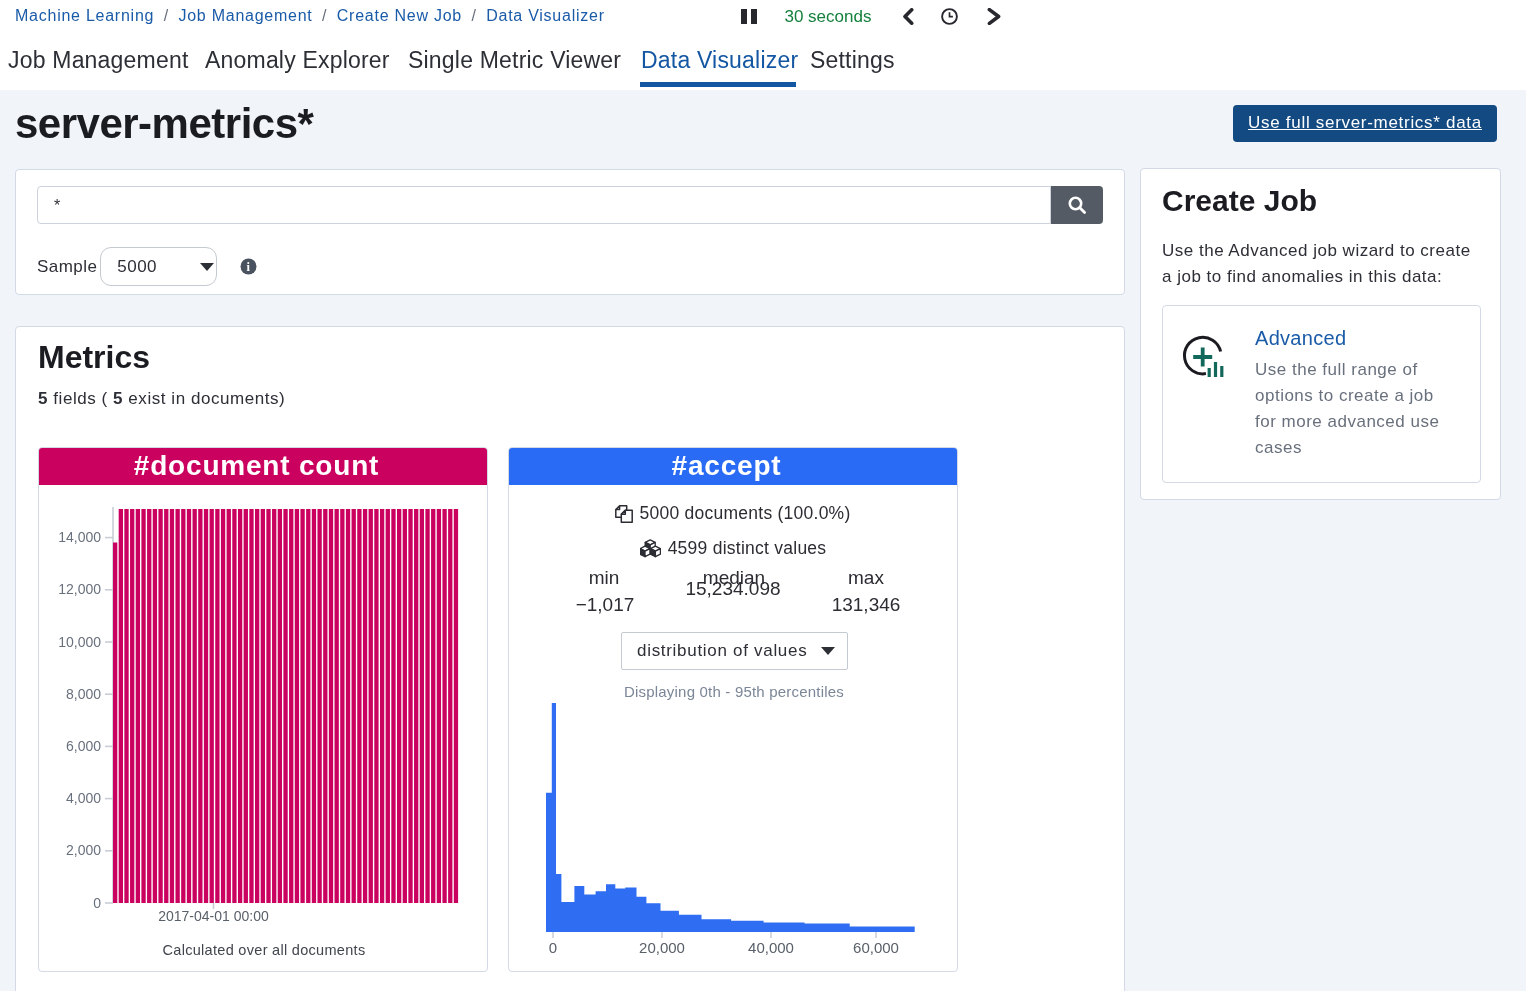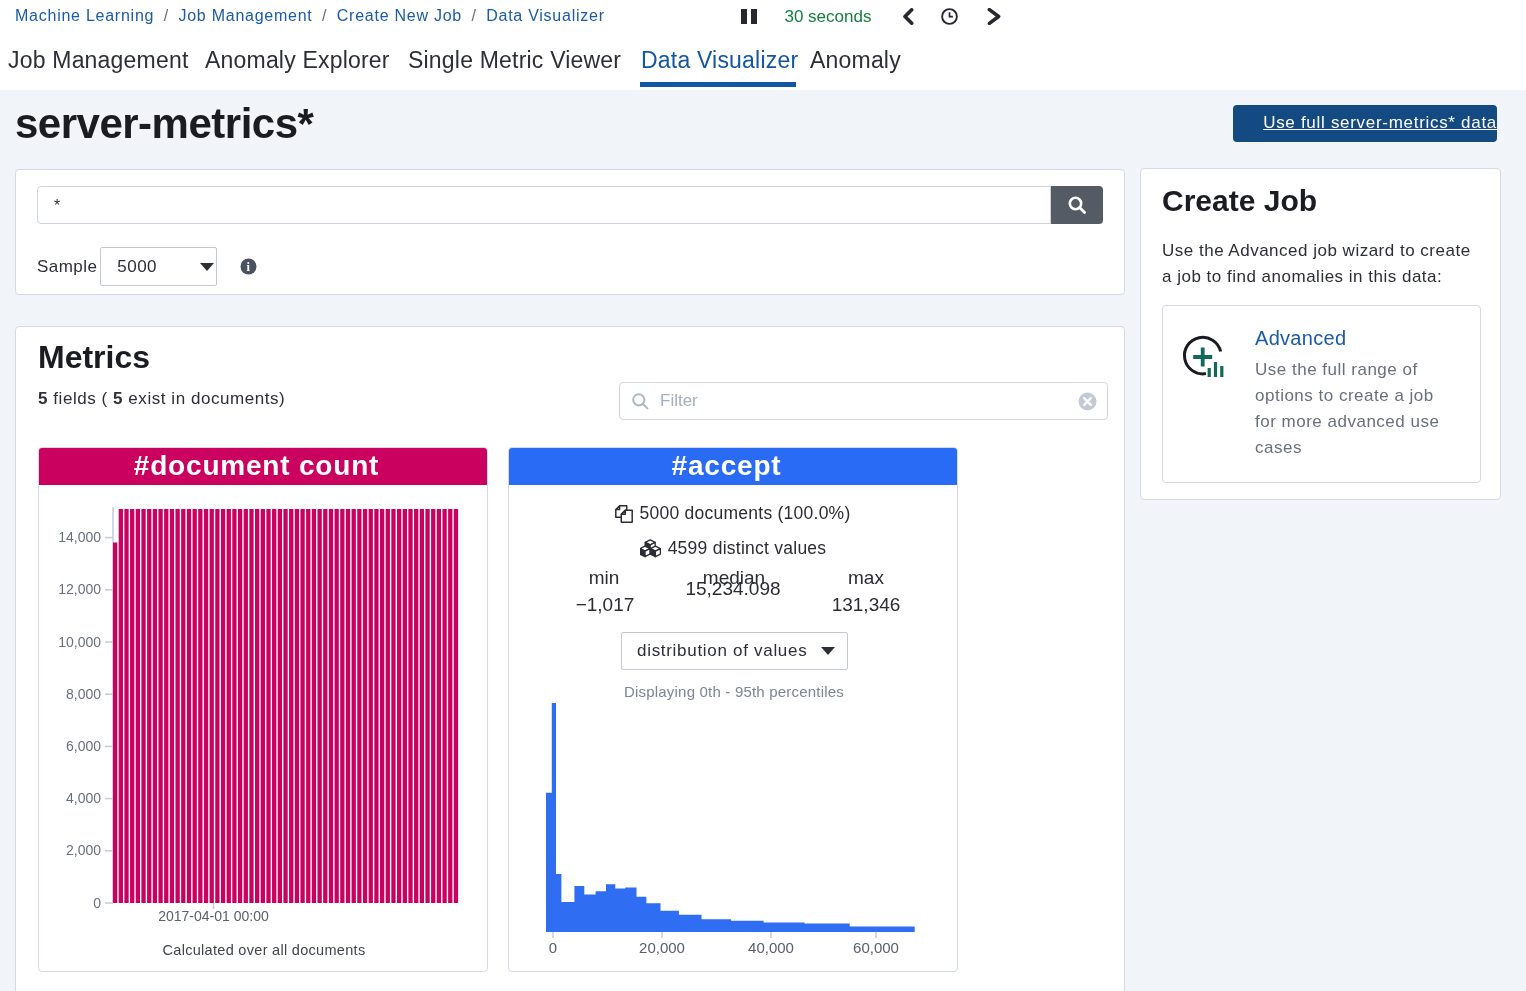--- a/index.html
+++ b/index.html
@@ -13,31 +13,31 @@
 #crumbs a { color:#1a5ba8; }
 #crumbs .sep { margin:0 9.5px; color:#69707d; }
 #topright { top:8px; left:733px; height:17px; display:flex; align-items:center; color:#15803d; font-size:17px;padding-left:8px; }
 .pausebar { width:6.4px; height:15px; background:#26282e; display:inline-block; }
 .tab { position:absolute; top:47px; font-size:23px; letter-spacing:0.2px; color:#2d2f36; white-space:nowrap; }
 #tabline { left:640px; top:82px; width:156px; height:5px; background:#1356a2; }
 
 
 #main { left:0; top:90px; width:1526px; height:901px; background:#f1f4f9; }
 h1 { position:absolute; left:15px; top:100px; font-size:42px; color:#1a1c21; font-weight:700; letter-spacing:-0.5px; }
-#usefull { left:1233px; top:105px; width:264px; height:37px; background:#134a81; border-radius:4px; color:#fff; font-size:17px; letter-spacing:0.7px; text-align:right; line-height:36px; }
+#usefull { left:1233px; top:105px; width:264px; height:37px; background:#134a81; border-radius:4px; color:#fff; font-size:17px; letter-spacing:0.7px; text-align:center; line-height:36px; }
 #usefull span { text-decoration:underline; }
 
 .panel { background:#fff; border:1px solid #d3dae6; border-radius:4px; }
 
 
 #searchpanel { left:15px; top:169px; width:1110px; height:126px; }
 #qinput { left:37px; top:186px; width:1014px; height:38px; border:1px solid #ccd3dd; border-radius:4px 0 0 4px; background:#fff; font-size:16px; color:#2d2f36; line-height:37px; padding-left:16px; }
 #qbtn { left:1051px; top:186px; width:52px; height:38px; background:#545b64; border-radius:0 4px 4px 0; display:flex; align-items:center; justify-content:center; }
 #samplerow { left:37px; top:247px; height:39px; font-size:17px; letter-spacing:0.45px; color:#2d2f36; display:flex; align-items:center; }
-#sampleselect { display:inline-flex; width:117px; height:39px; border:1px solid #c4cad1; border-radius:2px; margin-left:3px; margin-right:20px; align-items:center; justify-content:space-between; padding:0 2px 0 16px; }
+#sampleselect { display:inline-flex; width:117px; height:39px; border:1px solid #c4cad1; border-radius:11px; margin-left:3px; margin-right:20px; align-items:center; justify-content:space-between; padding:0 2px 0 16px; }
 .caret { width:0; height:0; border-left:7.5px solid transparent; border-right:7.5px solid transparent; border-top:8.5px solid #2d2f36; display:inline-block; }
 
 
 #metricspanel { left:15px; top:326px; width:1110px; height:700px; }
 #metricspanel h2 { position:absolute; left:22px; top:12px; font-size:32px; color:#1a1c21; font-weight:700; }
 #fieldcount { position:absolute; left:22px; top:62px; font-size:17px; letter-spacing:0.55px; color:#2d2f36; }
 #filterbox { position:absolute; left:603px; top:55px; width:489px; height:38px; border:1px solid #cfd6e0; border-radius:4px; display:flex; align-items:center; }
 #filterbox .ph { color:#a6aebf; font-size:17px; margin-left:10px; }
 
 .card { position:absolute; top:120px; width:450px; height:525px; background:#fff; border:1px solid #d3dae6; border-radius:4px; }
@@ -81,21 +81,21 @@
       <path d="M8.5 4.2 L8.5 8.7 L11.9 8.7" stroke="#26282e" stroke-width="1.7" fill="none"></path>
     </svg>
   <svg width="16" height="17" viewBox="0 0 16 17" style="margin-left:28px;">
       <path d="M3.4 1.6 L12.6 8.5 L3.4 15.4" stroke="#26282e" stroke-width="3.6" fill="none" stroke-linecap="round" stroke-linejoin="round"></path>
     </svg>
 </div>
 <span class="tab" style="left:8px;">Job Management</span>
 <span class="tab" style="left:205px;">Anomaly Explorer</span>
 <span class="tab" style="left:408px;">Single Metric Viewer</span>
 <span class="tab" style="left:641px; color:#1356a2;">Data Visualizer</span>
-<span class="tab" style="left:810px;">Anomaly</span>
+<span class="tab" style="left:810px;">Settings</span>
 <div id="tabline" class="abs"></div>
 
 <div id="main" class="abs"></div>
 <h1>server-metrics*</h1>
 <div id="usefull" class="abs"><span>Use full server-metrics* data</span></div>
 
 <div id="searchpanel" class="abs panel"></div>
 <div id="qinput" class="abs">*</div>
 <div id="qbtn" class="abs">
   <svg width="21" height="21" viewBox="0 0 21 21">
@@ -111,31 +111,20 @@
     </span>
   <svg width="17" height="17" viewBox="0 0 17 17" style="margin-left:3px;">
       <circle cx="8.5" cy="8.5" r="8" fill="#4a5260"></circle>
       <text x="8.5" y="12.8" font-family="Liberation Serif, serif" font-size="12.5" font-weight="bold" fill="#fff" text-anchor="middle">i</text>
     </svg>
 </div>
 
 <div id="metricspanel" class="abs panel">
   <h2>Metrics</h2>
   <div id="fieldcount"><b>5</b> fields ( <b>5</b> exist in documents)</div>
-  <div id="filterbox">
-    <svg width="19" height="19" viewBox="0 0 19 19" style="margin-left:11px;">
-        <circle cx="7.8" cy="7.8" r="5.6" stroke="#aeb7c6" stroke-width="2" fill="none"></circle>
-        <line x1="12" y1="12" x2="16.4" y2="16.4" stroke="#aeb7c6" stroke-width="2" stroke-linecap="round"></line>
-      </svg>
-    <span class="ph">Filter</span>
-    <svg width="19" height="19" viewBox="0 0 19 19" style="position:absolute; right:10px;">
-        <circle cx="9.5" cy="9.5" r="9" fill="#c3cad6"></circle>
-        <path d="M6.2 6.2 L12.8 12.8 M12.8 6.2 L6.2 12.8" stroke="#fff" stroke-width="2.4" stroke-linecap="round"></path>
-      </svg>
-  </div>
 
   <div class="card" id="card1">
     <div class="cardhead">#document count</div>
     <svg id="dcchart" width="448" height="450" viewBox="0 0 448 450" style="position:absolute; left:0; top:37px;">
         <line x1="74" y1="22" x2="74" y2="418" stroke="#c9ced6" stroke-width="1.6"></line>
         <line x1="66" y1="418" x2="74" y2="418" stroke="#c9ced6" stroke-width="1.6"></line>
         <text x="62" y="422.5" text-anchor="end" font-size="14" fill="#69707d">0</text>
         <line x1="66" y1="365.8" x2="74" y2="365.8" stroke="#c9ced6" stroke-width="1.6"></line>
         <text x="62" y="370.3" text-anchor="end" font-size="14" fill="#69707d">2,000</text>
         <line x1="66" y1="313.6" x2="74" y2="313.6" stroke="#c9ced6" stroke-width="1.6"></line>

